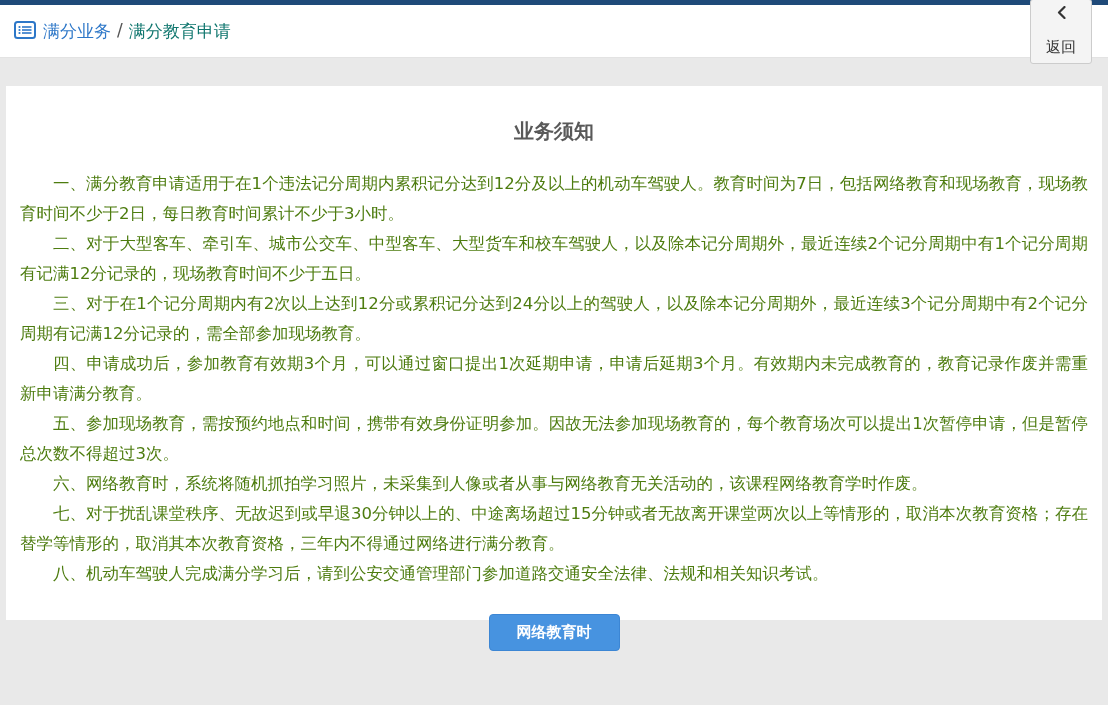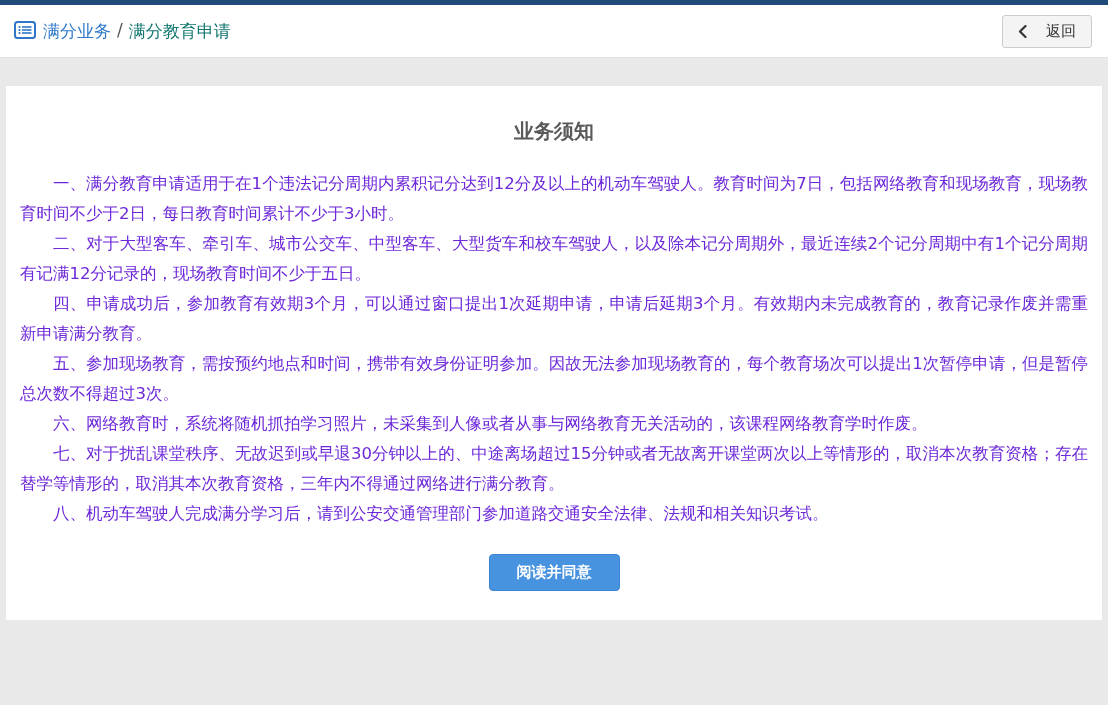--- a/index.html
+++ b/index.html
@@ -51,20 +51,21 @@
     align-items: center;
     gap: 19px;
     background: #f4f4f4;
     border: 1px solid #cccccc;
     border-radius: 3px;
     padding: 6px 15px;
     font-size: 15px;
     color: #333;
     cursor: pointer;
     font-family: inherit;
+    flex-direction: column;
   }
   .back-chevron {
     display: inline-flex;
   }
   .content-panel {
     background: #ffffff;
     margin: 28px 6px 0 6px;
     height: 534px;
     padding: 32px 0 0 0;
   }
@@ -76,21 +77,21 @@
     margin: 0 0 24px 0;
   }
   .notice-body {
     padding: 0 14px;
   }
   .notice-body p {
     margin: 0;
     text-indent: 2em;
     font-size: 16.5px;
     line-height: 30px;
-    color: #6d28d9;
+    color: #4d7c0f;
     text-align: justify;
   }
   .agree-wrap {
     text-align: center;
     margin-top: 25px;
   }
   .agree-button {
     background: #4793e0;
     border: 1px solid #3c86d4;
     border-radius: 4px;
@@ -132,22 +133,23 @@
     </span>
     <span>返回</span>
   </button>
 </div>
 
 <div class="content-panel">
   <h2 class="notice-title">业务须知</h2>
   <div class="notice-body">
     <p>一、满分教育申请适用于在1个违法记分周期内累积记分达到12分及以上的机动车驾驶人。教育时间为7日，包括网络教育和现场教育，现场教育时间不少于2日，每日教育时间累计不少于3小时。</p>
     <p>二、对于大型客车、牵引车、城市公交车、中型客车、大型货车和校车驾驶人，以及除本记分周期外，最近连续2个记分周期中有1个记分周期有记满12分记录的，现场教育时间不少于五日。</p>
+    <p>三、对于在1个记分周期内有2次以上达到12分或累积记分达到24分以上的驾驶人，以及除本记分周期外，最近连续3个记分周期中有2个记分周期有记满12分记录的，需全部参加现场教育。</p>
     <p>四、申请成功后，参加教育有效期3个月，可以通过窗口提出1次延期申请，申请后延期3个月。有效期内未完成教育的，教育记录作废并需重新申请满分教育。</p>
     <p>五、参加现场教育，需按预约地点和时间，携带有效身份证明参加。因故无法参加现场教育的，每个教育场次可以提出1次暂停申请，但是暂停总次数不得超过3次。</p>
     <p>六、网络教育时，系统将随机抓拍学习照片，未采集到人像或者从事与网络教育无关活动的，该课程网络教育学时作废。</p>
     <p>七、对于扰乱课堂秩序、无故迟到或早退30分钟以上的、中途离场超过15分钟或者无故离开课堂两次以上等情形的，取消本次教育资格；存在替学等情形的，取消其本次教育资格，三年内不得通过网络进行满分教育。</p>
     <p>八、机动车驾驶人完成满分学习后，请到公安交通管理部门参加道路交通安全法律、法规和相关知识考试。</p>
   </div>
   <div class="agree-wrap">
-    <button class="agree-button">阅读并同意</button>
+    <button class="agree-button">网络教育时</button>
   </div>
 </div>
 
 </body></html>

